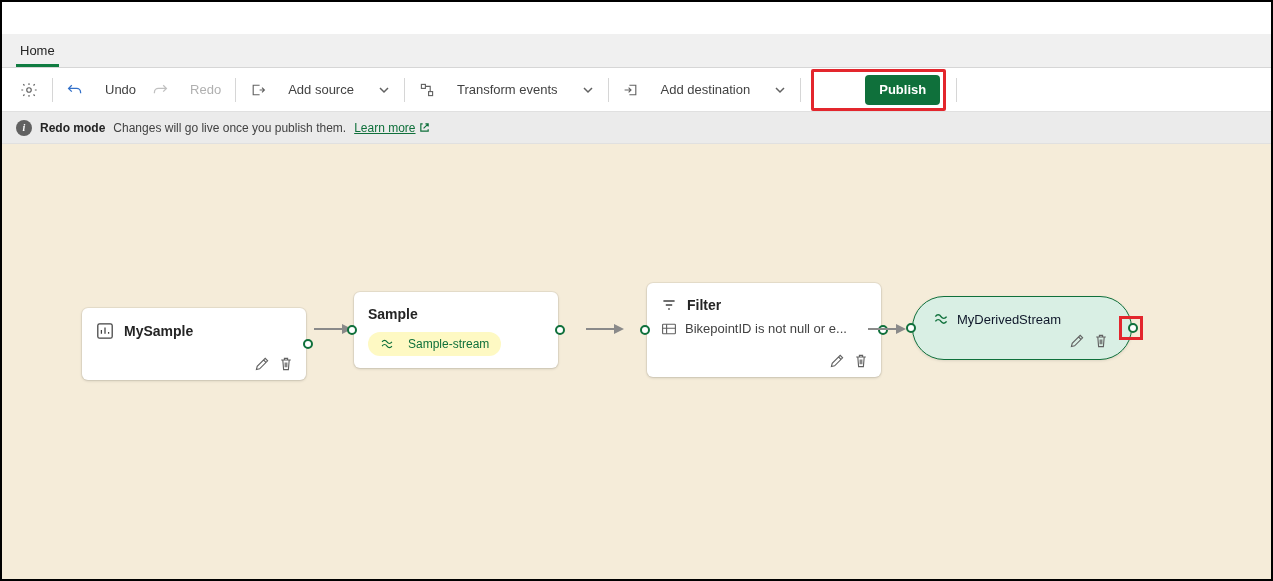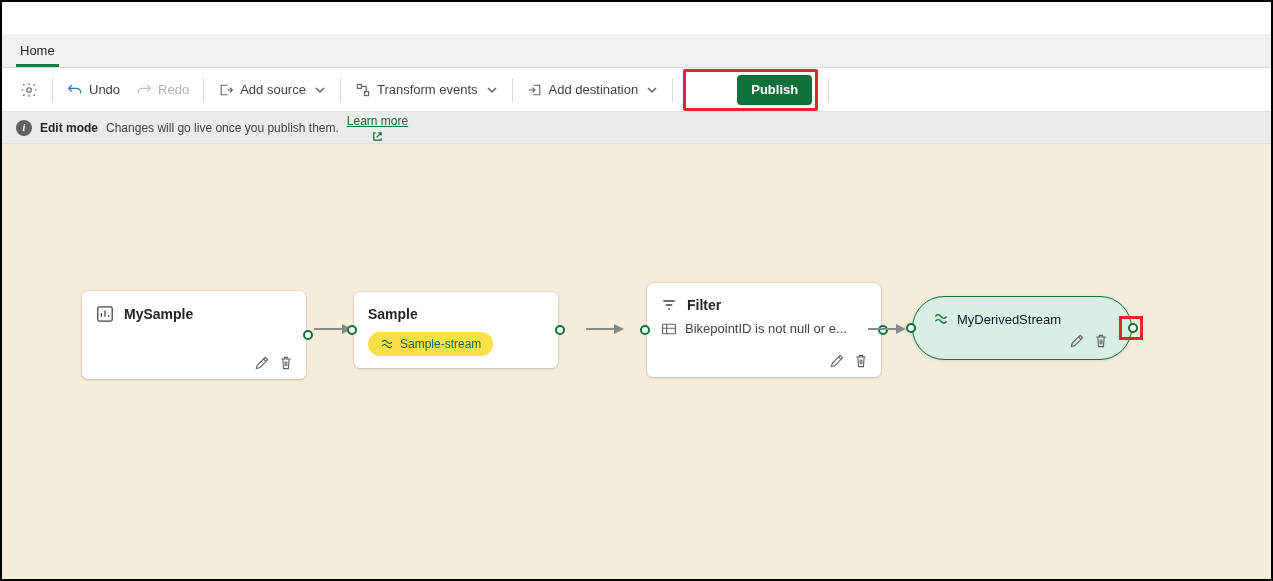--- a/index.html
+++ b/index.html
@@ -37,21 +37,21 @@
     background: #fff;
     border-bottom: 1px solid #e0e0e0;
     display: flex;
     align-items: center;
     padding: 0 10px;
     gap: 0;
   }
   .toolbar-btn {
     display: flex;
     align-items: center;
-    gap: 6px;
+    gap: 22px;
     height: 32px;
     padding: 0 8px;
     color: #424242;
     cursor: pointer;
     border-radius: 3px;
   }
   .toolbar-btn.disabled { color: #b0b0b0; cursor: default; }
   .toolbar-btn svg { flex-shrink: 0; }
   .toolbar-sep {
     width: 1px;
@@ -88,21 +88,21 @@
     font-size: 12px;
     color: #424242;
     border-bottom: 1px solid #e0e0e0;
   }
   .infobar .info-icon {
     width: 16px; height: 16px; border-radius: 50%; background: #616161;
     color: #fff; display: flex; align-items: center; justify-content: center;
     font-size: 10px; font-style: italic; font-weight: bold; font-family: Georgia, serif;
   }
   .infobar b { font-weight: 600; color: #242424; }
-  .infobar a { color: #0f703b; text-decoration: underline; display: inline-flex; align-items: center; gap: 3px; flex-direction: column; }
+  .infobar a { color: #0f703b; text-decoration: underline; display: inline-flex; align-items: center; gap: 3px; }
   .canvas {
     background: #f5ecd9;
     height: calc(100% - 34px - 44px - 32px);
     position: relative;
     overflow: hidden;
   }
   .node {
     position: absolute;
     background: #fff;
     border-radius: 6px;
@@ -121,22 +121,22 @@
     position: absolute;
     right: 12px;
     bottom: 8px;
     display: flex;
     gap: 8px;
   }
   .node-actions svg { cursor: pointer; }
   .chip {
     display: inline-flex;
     align-items: center;
-    gap: 6px;
-    background: #fde047;
+    gap: 14px;
+    background: #fef9c3;
     color: #0f703b;
     padding: 5px 12px;
     border-radius: 14px;
     font-size: 12px;
     margin-top: 10px;
   }
   .sub-row {
     display: flex;
     align-items: center;
     gap: 8px;
@@ -239,33 +239,33 @@
   <div class="publish-highlight">
     <div class="publish-btn">
       <span>Publish</span>
     </div>
   </div>
   <div class="toolbar-sep"></div>
 </div>
 
 <div class="infobar">
   <div class="info-icon">i</div>
-  <b>Edit mode</b>
+  <b>Redo mode</b>
   <span>Changes will go live once you publish them.</span>
   <a href="#">
     <span>Learn more</span>
     <svg width="11" height="11" viewBox="0 0 12 12" fill="none" stroke="#0f703b" stroke-width="1.3">
         <path d="M4 2H2v8h8V8M7 2h3v3M10 2L5 7"></path>
       </svg>
   </a>
 </div>
 
 <div class="canvas">
 
-  <div class="node" style="left:80px; top:147px; width:224px; height:88px;">
+  <div class="node" style="left:80px; top:164px; width:224px; height:72px;">
     <div class="node-header">
       <svg width="18" height="18" viewBox="0 0 20 20" fill="none" stroke="#424242" stroke-width="1.4">
           <rect x="2" y="2" width="16" height="16" rx="2"></rect>
           <path d="M6 13V9M10 13V6M14 13v-2"></path>
         </svg>
       <span>MySample</span>
     </div>
     <div class="node-actions">
       <svg width="16" height="16" viewBox="0 0 20 20" fill="none" stroke="#616161" stroke-width="1.4">
           <path d="M3 17l1-4L14 3l3 3L7 16l-4 1zM12 5l3 3"></path>

